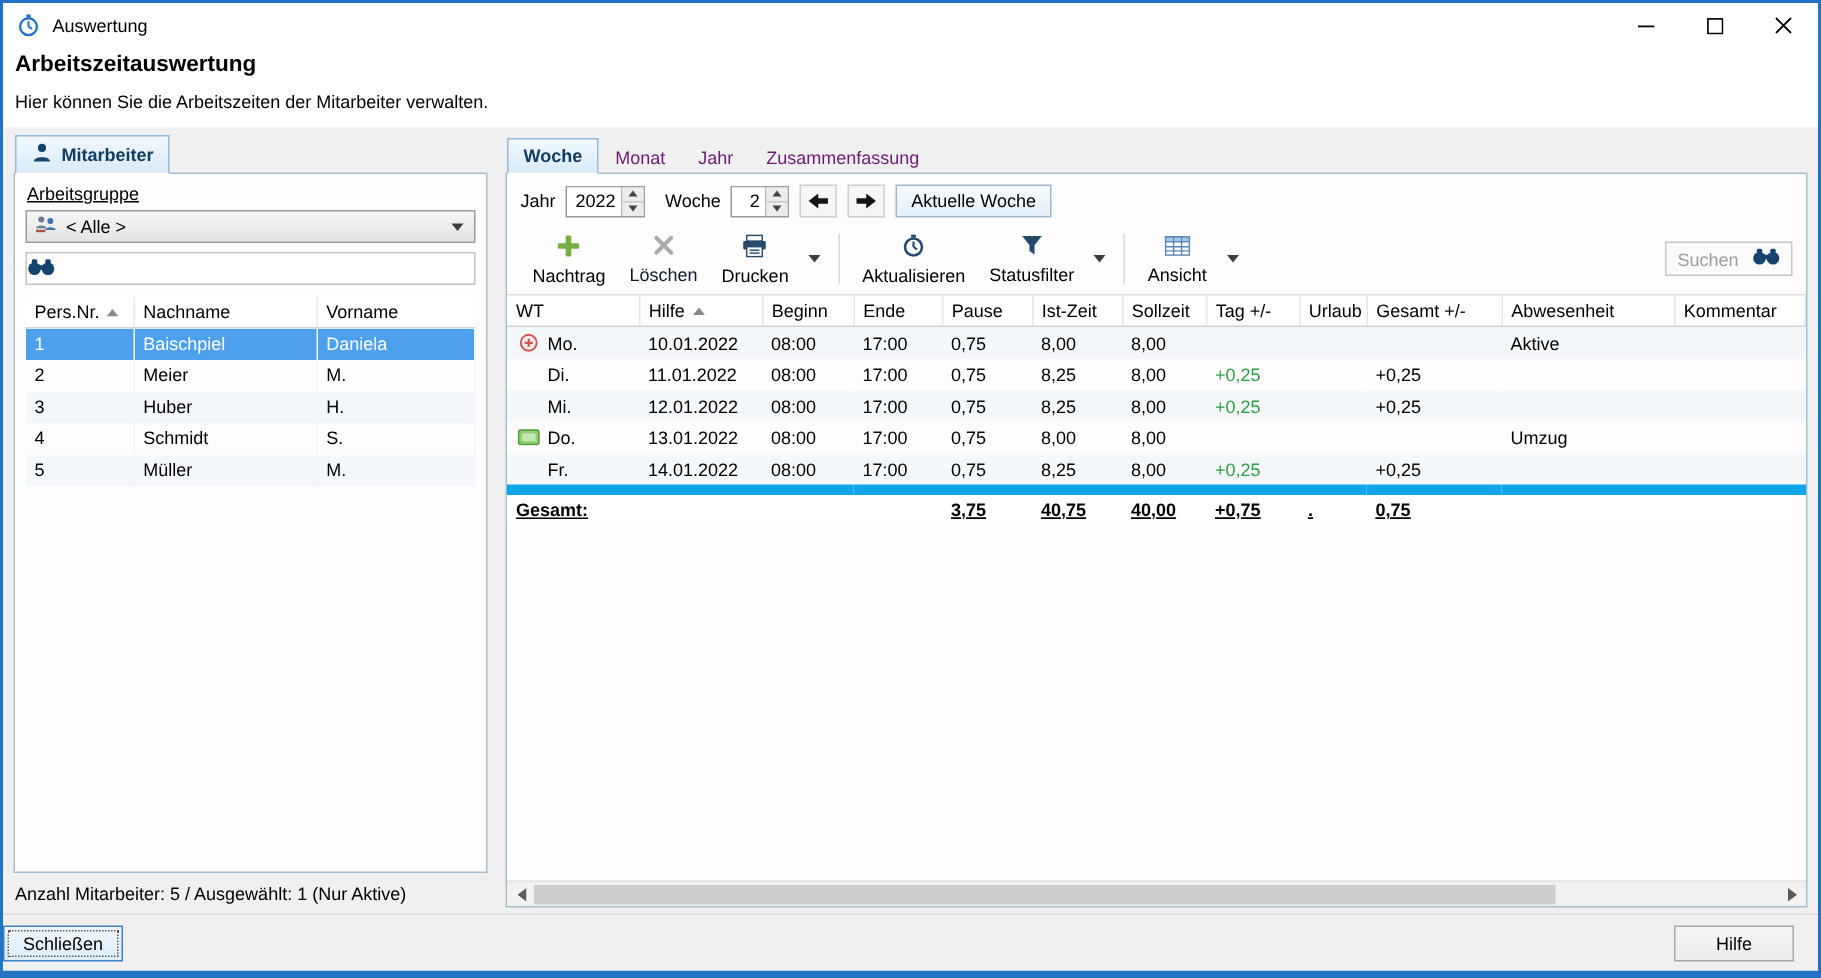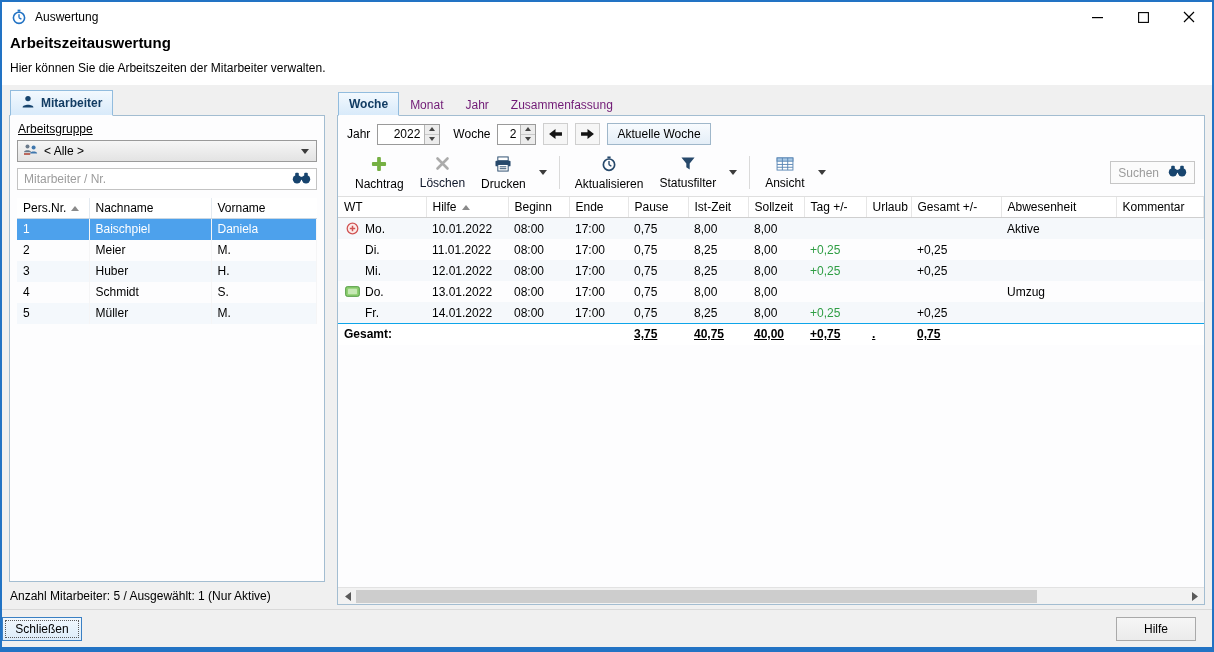--- a/index.html
+++ b/index.html
@@ -98,21 +98,21 @@
   .tb-sep { width:1px; background:#dadada; margin:5px 7px; }
   .search-chip {
     margin-left:auto; align-self:center; height:23px;
     border:1px solid #c6c6c6; background:#fbfbfb;
     display:flex; align-items:center; gap:9px; padding:0 7px; color:#9c9c9c;
   }
   
   .grid-wrap { flex:1; min-height:0; overflow:hidden; }
   .grid th { border-right:1px solid #e6e6e6; border-bottom:1px solid #cfcfcf; }
   .grid tbody tr:nth-child(odd) { background:#f5f8fb; }
-  .grid tbody tr.total-row { background:#fff; border-top:1px solid #0ea5e9; }
+  .grid tbody tr.total-row { background:#fff; border-top:7px solid #0ea5e9;text-decoration:underline; }
   .wt-cell { display:flex; align-items:center; gap:5px; }
   .day-icon { width:16px; display:inline-flex; justify-content:center; flex:0 0 auto; }
   .pos { color:#2f9e44; }
   .total-row td { font-weight:bold; }
   .sum { text-decoration:underline; }
   
   .hscroll { flex:0 0 auto; height:17px; background:#f2f2f2; border-top:1px solid #e2e2e2; display:flex; align-items:center; padding:0 2px; }
   .scroll-arrow { width:15px; height:15px; display:flex; align-items:center; justify-content:center; }
   .scroll-thumb { height:13px; width:79%; background:#cdcdcd; margin-left:1px; }
   .scroll-spacer { flex:1; }
@@ -183,21 +183,20 @@
                 <path d="M1 9.2c0-2.6 7-2.6 7 0z" fill="#6b7b8c"></path>
                 <circle cx="10.6" cy="4.4" r="2" fill="#3f77ad"></circle>
                 <path d="M7.1 10.4c0-2.6 7-2.6 7 0z" fill="#3f77ad"></path>
                 <rect x="1" y="10.2" width="6.2" height="1.6" fill="#b04a3c"></rect>
               </svg>
           </span>
           <span>&lt; Alle &gt;</span>
           <span class="caret"></span>
         </div>
         <div class="searchbox">
-          <input placeholder="Mitarbeiter / Nr." style="">
           <span>
             <svg width="19" height="12" viewBox="0 0 19 12">
                 <circle cx="5" cy="7.2" r="4.2" fill="#17446e"></circle>
                 <circle cx="14" cy="7.2" r="4.2" fill="#17446e"></circle>
                 <rect x="7" y="4.8" width="5" height="3" fill="#17446e"></rect>
                 <rect x="3.2" y="0.8" width="3.6" height="3.2" rx="1" fill="#17446e"></rect>
                 <rect x="12.2" y="0.8" width="3.6" height="3.2" rx="1" fill="#17446e"></rect>
               </svg>
           </span>
         </div>
@@ -260,21 +259,21 @@
         <div class="tab active">Woche</div>
         <div class="tab">Monat</div>
         <div class="tab">Jahr</div>
         <div class="tab">Zusammenfassung</div>
       </div>
       <div class="right-panel">
 
         <div class="controls">
           <span>Jahr</span>
           <div class="spin">
-            <input style="width: 36px; margin-left: 10px;" value="2022">
+            <input style="width: 36px;" value="2022">
             <div class="spin-btns">
               <span class="spin-btn">
                   <span class="tri-up"></span>
                 </span>
               <span class="spin-btn">
                   <span class="tri-down"></span>
                 </span>
             </div>
           </div>
           <span style="margin-left:6px">Woche</span>

